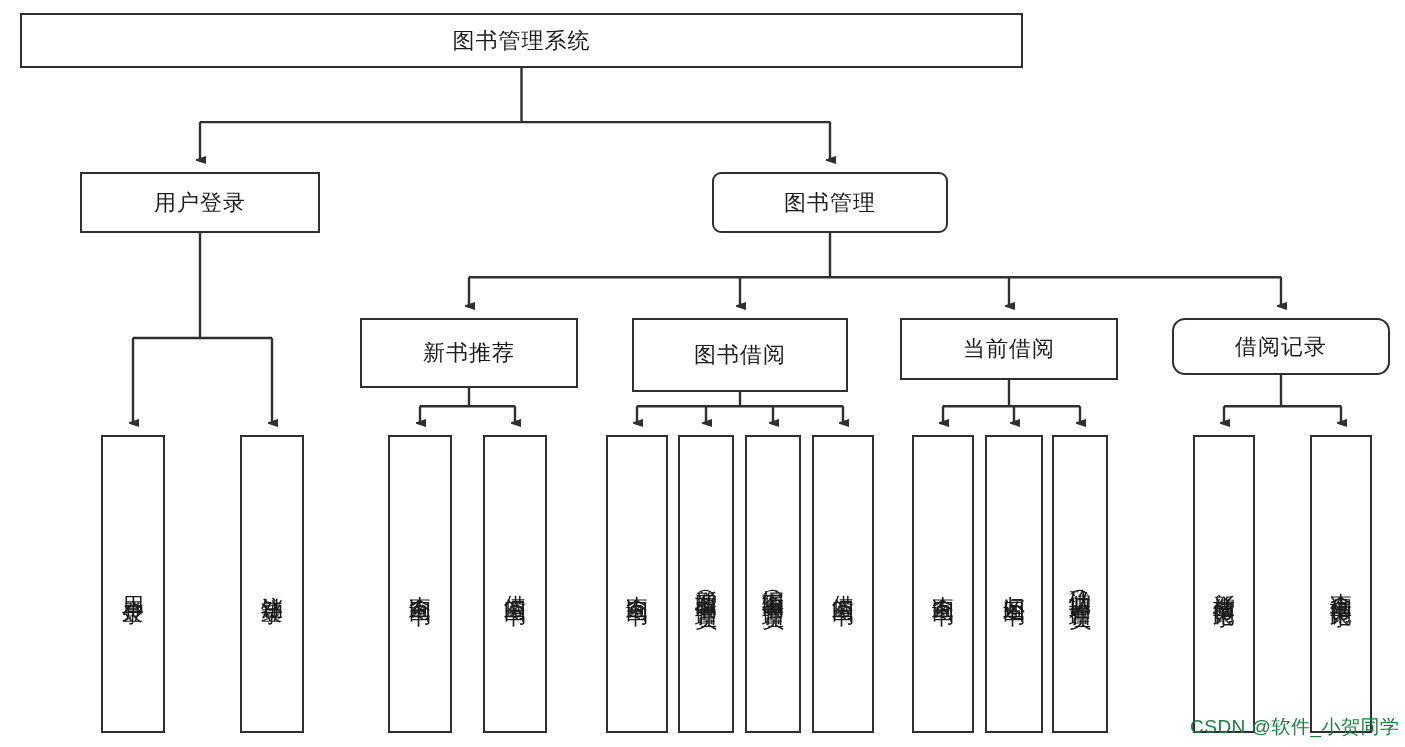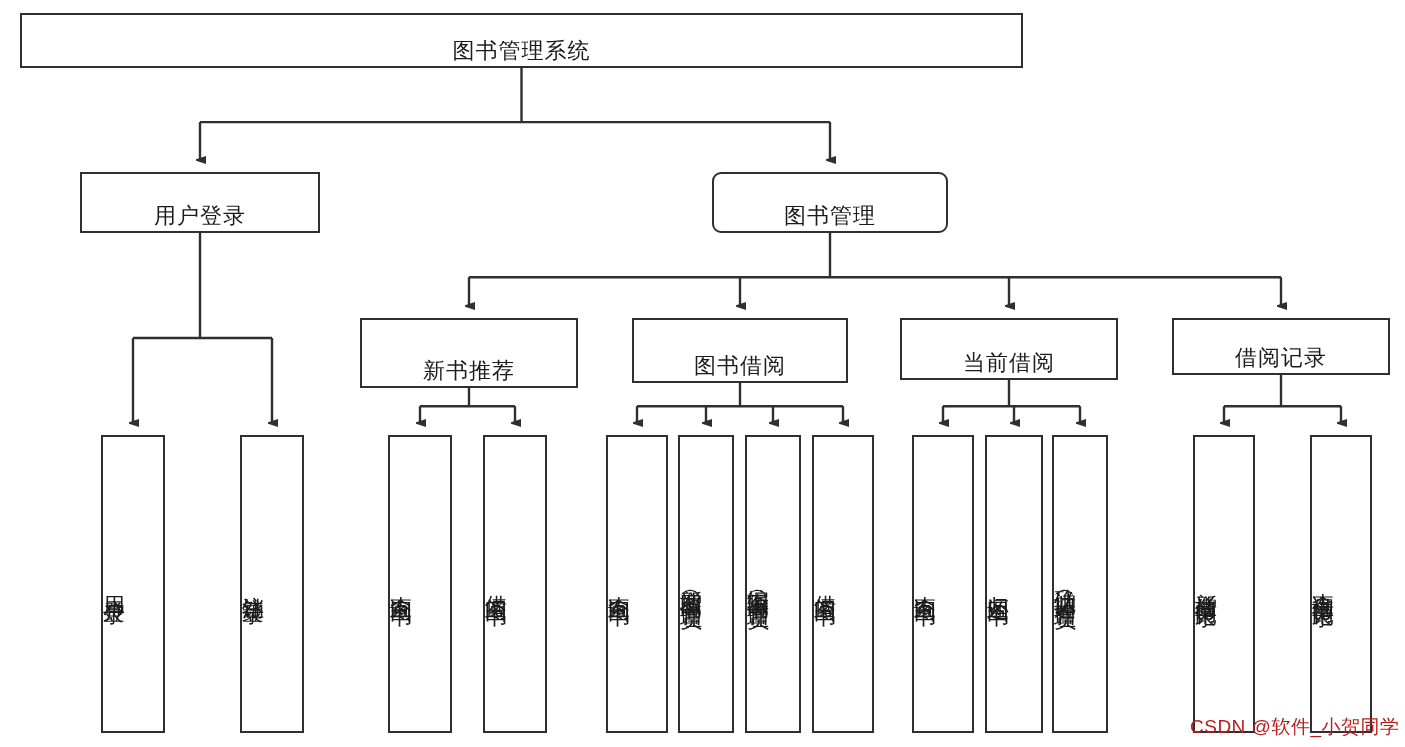--- a/index.html
+++ b/index.html
@@ -24,21 +24,21 @@
     width: 1405px;
     height: 747px;
     pointer-events: none;
   }
   .node {
     position: absolute;
     box-sizing: border-box;
     background: #ffffff;
     border: 2px solid #2f2f2f;
     display: flex;
-    align-items: flex-end;
+    align-items: center;
     justify-content: center;
     color: #1b1b1b;
   }
   .node.h {
     font-size: 22px;
     letter-spacing: 1px;
   }
   .node.v {
     font-size: 22px;
     writing-mode: vertical-rl;
@@ -48,21 +48,21 @@
     padding: 4px 0;
   }
   .node.v .vtext {
     writing-mode: vertical-rl;
     text-orientation: upright;
     white-space: nowrap;
   }
   .watermark {
     position: absolute;
     font-size: 19px;
-    color: #b91c1c;
+    color: #15803d;
     white-space: nowrap;
     letter-spacing: 0.5px;
   }
 </style>
 </head>
 <body>
 
 <div id="canvas">
 
   <svg class="links" viewBox="0 0 1405 747">
@@ -114,27 +114,27 @@
       </div>
       <div class="node h" style="left: 80px; top: 172px; width: 240px; height: 61px;">
         <span class="htext">用户登录</span>
       </div>
       <div class="node h" style="left: 712px; top: 172px; width: 236px; height: 61px; border-radius: 9px;">
         <span class="htext">图书管理</span>
       </div>
       <div class="node h" style="left: 360px; top: 318px; width: 218px; height: 70px;">
         <span class="htext">新书推荐</span>
       </div>
-      <div class="node h" style="left: 632px; top: 318px; width: 216px; height: 65px;">
+      <div class="node h" style="left: 632px; top: 318px; width: 216px; height: 74px;">
         <span class="htext">图书借阅</span>
       </div>
       <div class="node h" style="left: 900px; top: 318px; width: 218px; height: 62px;">
         <span class="htext">当前借阅</span>
       </div>
-      <div class="node h" style="left: 1172px; top: 318px; width: 218px; height: 57px;">
+      <div class="node h" style="left: 1172px; top: 318px; width: 218px; height: 57px; border-radius: 13px;">
         <span class="htext">借阅记录</span>
       </div>
       <div class="node v" style="left: 101px; top: 435px; width: 64px; height: 298px;">
         <span class="vtext">用户登录</span>
       </div>
       <div class="node v" style="left: 240px; top: 435px; width: 64px; height: 298px;">
         <span class="vtext">注销登录</span>
       </div>
       <div class="node v" style="left: 388px; top: 435px; width: 64px; height: 298px;">
         <span class="vtext">查询图书</span>

